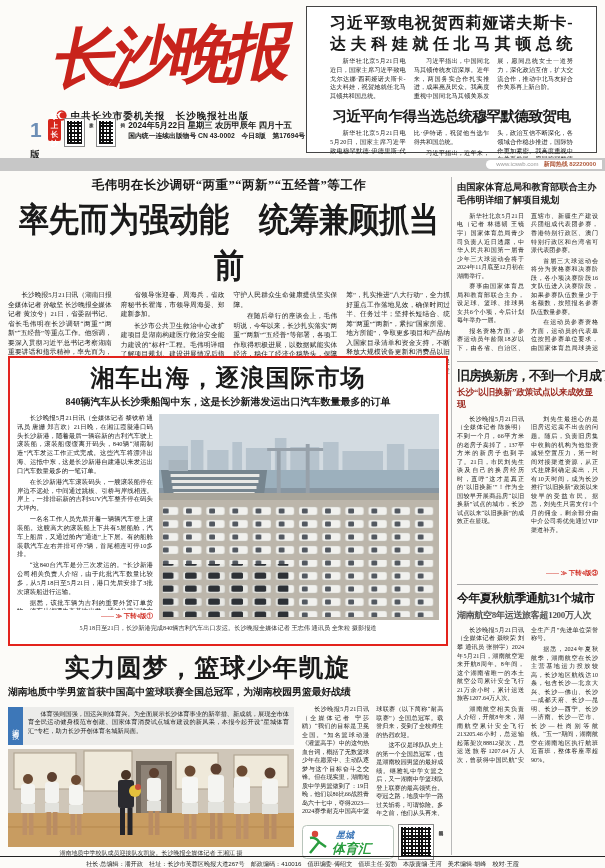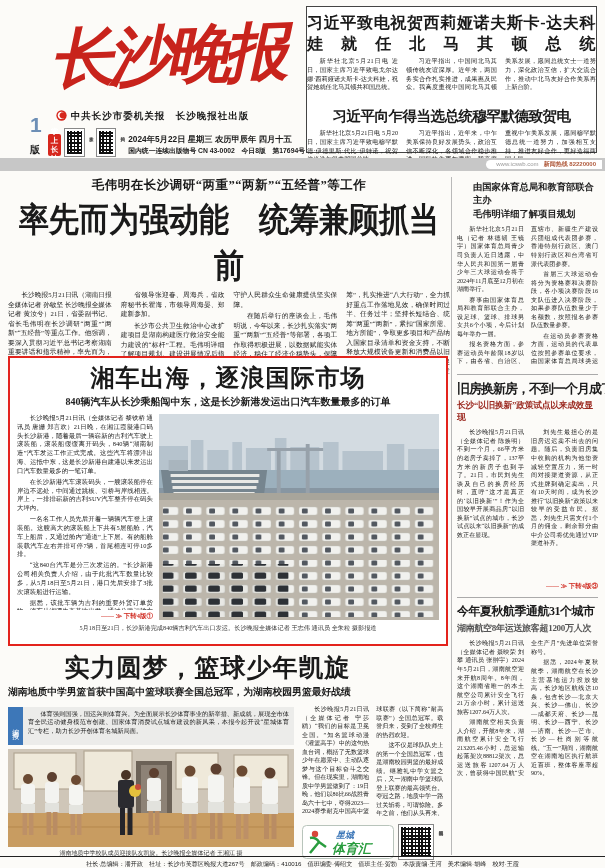--- a/index.html
+++ b/index.html
@@ -10,38 +10,38 @@
   .jtext{text-align:justify;}
 
   
   .logo{position:absolute;left:26px;top:2px;width:280px;height:106px;
         font-size:64px;font-weight:bold;font-style:italic;color:#c8231c;
         font-family:"DejaVu Serif",serif;letter-spacing:-6px;line-height:106px;
         transform:rotate(-2deg);text-align:center;white-space:nowrap;}
   .orgline{position:absolute;left:0;top:110px;width:305px;text-align:center;
            font-size:9.5px;font-weight:bold;letter-spacing:1px;}
   .orgline .seal{display:inline-block;vertical-align:-2px;margin-right:4px;}
-  .infobar{position:absolute;left:30px;top:126px;width:275px;height:30px;
-           display:flex;align-items:flex-end;gap:4px;}
+  .infobar{position:absolute;left:30px;top:119px;width:275px;height:30px;
+           display:flex;align-items:flex-start;gap:4px;}
   .pageno{font-size:21px;color:#6d8fb6;font-weight:bold;line-height:1;}
   .pageno small{font-size:10px;color:#222;font-weight:bold;}
   .appbadge{width:22px;height:22px;background:#d6261c;color:#fff;font-size:7.5px;
             font-weight:bold;display:flex;align-items:center;justify-content:center;
             text-align:center;line-height:1.2;border-radius:2px;}
   .qr{width:23px;height:23px;border:2px solid #fff;outline:1px solid #888;
       background:
         repeating-linear-gradient(0deg,#111 0 1.6px,transparent 1.6px 3.4px),
         repeating-linear-gradient(90deg,#111 0 1.6px,#fff 1.6px 3.4px);}
   .qrlabel{writing-mode:vertical-rl;font-size:4.5px;color:#444;line-height:1.1;height:23px;}
   .dates{font-size:8.3px;font-weight:bold;line-height:1.5;white-space:nowrap;}
   .dates .l2{font-size:6.8px;font-weight:bold;color:#222;}
 
   
   .xibox{position:absolute;left:306px;top:6px;width:291px;height:147px;
-         border:1px solid #444;box-sizing:border-box;padding:5px 0;background:#fff;}
+         border:1px solid #444;box-sizing:border-box;padding:5px 23px;background:#fff;}
   .xih1{font-size:16px;font-weight:900;line-height:1.32;text-align:justify;
         text-align-last:justify;letter-spacing:0.5px;}
   .xih2{font-size:14.5px;font-weight:700;white-space:nowrap;letter-spacing:-0.5px;
         text-align:center;margin-top:3px;}
   .xibody{margin-top:3px;column-count:3;column-gap:8px;font-size:6.2px;line-height:1.4;
           height:47px;overflow:hidden;text-align:justify;}
   .xibody2{height:41px;}
 
   
   .graybar{position:absolute;left:0;top:158px;width:605px;height:13px;background:#c7c7c7;}
@@ -69,21 +69,21 @@
   .jump{font-size:6.5px;color:#d0281e;text-align:right;font-weight:bold;margin-top:2px;}
   .fphoto{flex:1;height:206px;position:relative;}
   .fcaption{font-size:6.2px;text-align:center;margin-top:3px;color:#333;}
 
   
   .vrule{position:absolute;left:451px;top:177px;width:1px;height:678px;background:#b9b9b9;}
   .rcol{position:absolute;left:457px;top:177px;width:141px;}
   .artA-h p,.artA-s p{margin:0;text-indent:0;}
   .artA-h{font-size:11.5px;font-weight:900;line-height:1.35;letter-spacing:-0.3px;
           text-align:justify;text-align-last:justify;}
-  .artA-s{margin-top:4px;font-size:9.3px;font-weight:bold;line-height:1.45;color:#222;margin-left:16px;}
+  .artA-s{margin-top:4px;font-size:9.3px;font-weight:bold;line-height:1.45;color:#222;}
   .rbody{margin-top:4px;column-count:2;column-gap:7px;font-size:6.1px;line-height:1.4;
          text-align:justify;overflow:hidden;}
   .bodyA{height:143px;}
   .rdiv{border:none;border-top:1px solid #aaa;margin:6px 0 5px 0;}
   .artB-h{font-size:13px;font-weight:900;letter-spacing:-1px;white-space:nowrap;}
   .artB-s{font-size:8.8px;font-weight:bold;color:#9c2a21;margin-top:2px;letter-spacing:-0.3px;}
   .bodyB{height:152px;}
   .artC-h{font-size:12px;font-weight:900;letter-spacing:-0.5px;white-space:nowrap;margin-top:2px;}
   .artC-s{font-size:9px;font-weight:bold;color:#555;margin-top:2px;letter-spacing:-0.3px;}
   .bodyC{height:152px;}

